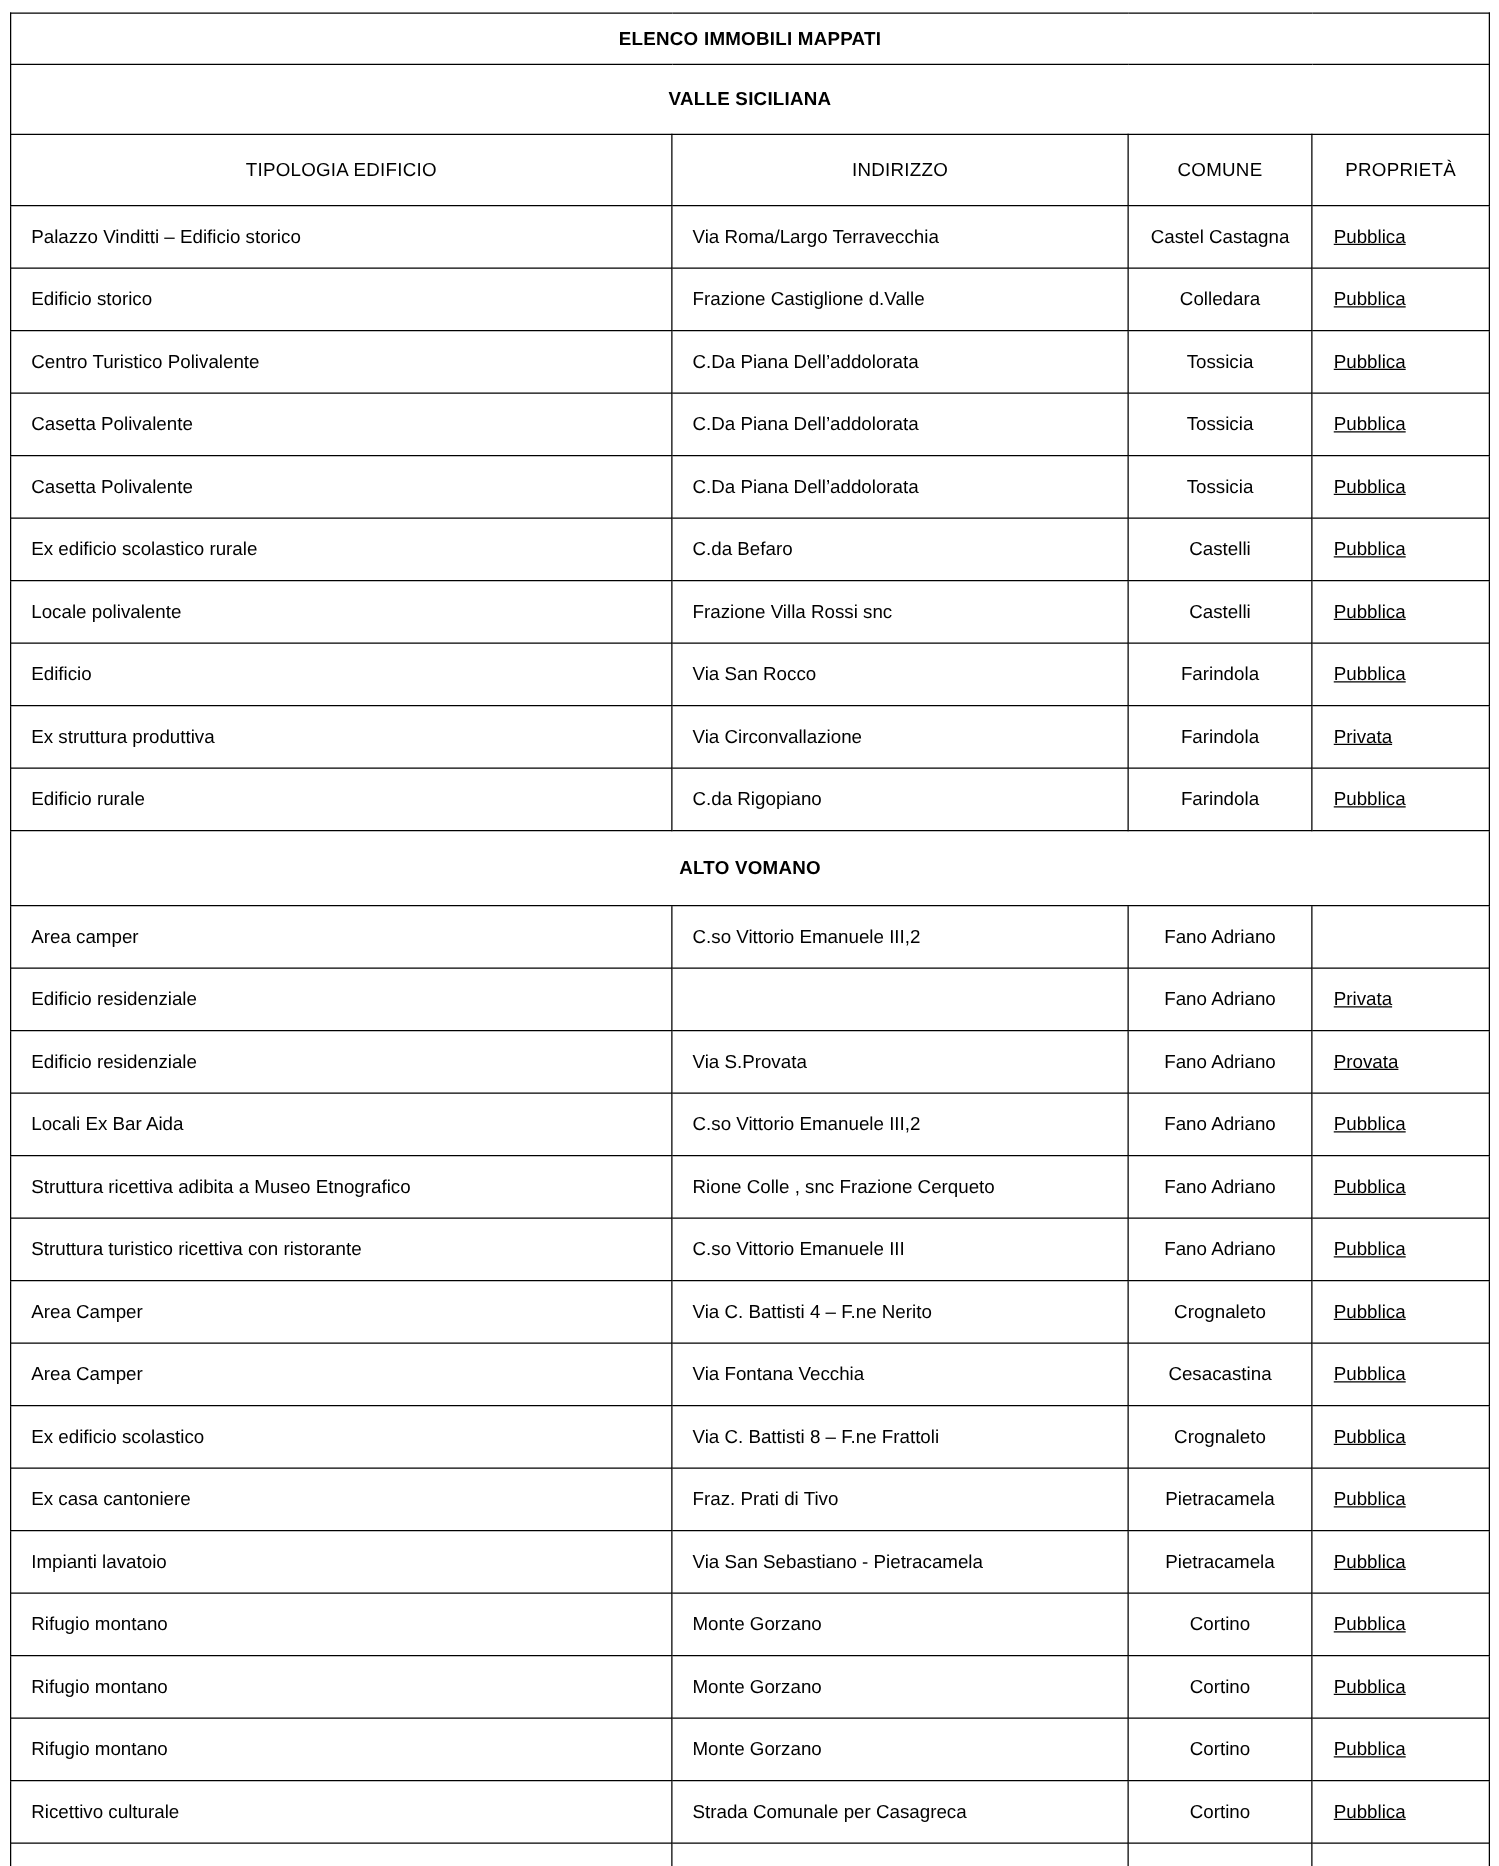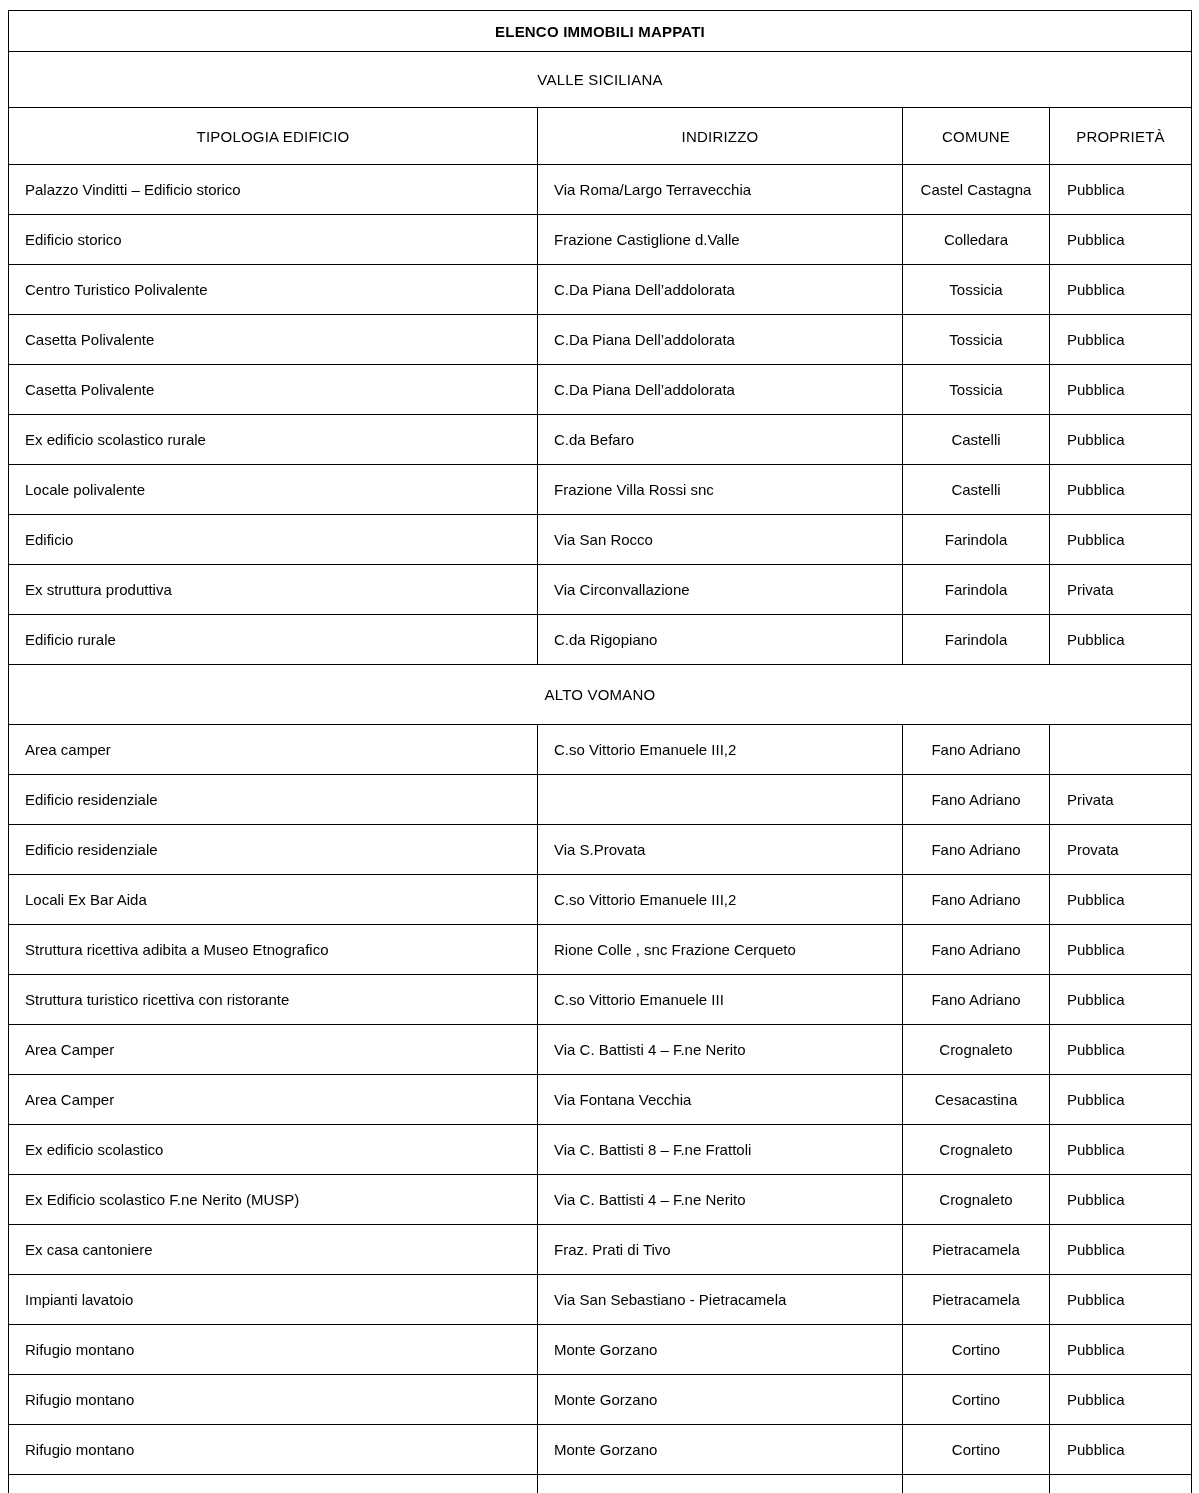--- a/index.html
+++ b/index.html
@@ -24,29 +24,29 @@
     vertical-align: middle;
     font-size: 15px;
     overflow: hidden;
     white-space: nowrap;
     background: #ffffff;
   }
   tr.title-row td {
     height: 41px; text-align: center; font-weight: bold; letter-spacing: 0.2px;
   }
   tr.section-row td {
-    height: 56px; text-align: center; font-weight: normal; letter-spacing: 0.2px;
+    height: 56px; text-align: center; font-weight: bold; letter-spacing: 0.2px;
   }
   tr.section-row.section-1 td { height: 60px; }
   tr.header-row td {
     height: 57px; text-align: center; font-weight: normal; letter-spacing: 0.2px;
   }
   tr.data-row td { height: 44.6px; }
   tr.data-row td.col-2 { text-align: center; padding: 16px 4px; }
-  tr.data-row td.col-3 { padding: 0 17px; }
+  tr.data-row td.col-3 { padding: 0 17px; text-decoration: underline; }
   tr.partial-row td { height: 44px; }
 </style>
 </head>
 <body>
 
 <div class="page">
   <table class="immobili">
     <colgroup>
       <col style="width:529px">
       <col style="width:365px">
@@ -177,26 +177,20 @@
           <td class="col-2">Cesacastina</td>
           <td class="col-3">Pubblica</td>
         </tr>
         <tr class="data-row">
           <td class="col-0">Ex edificio scolastico</td>
           <td class="col-1">Via C. Battisti 8 – F.ne Frattoli</td>
           <td class="col-2">Crognaleto</td>
           <td class="col-3">Pubblica</td>
         </tr>
         <tr class="data-row">
-          <td class="col-0">Ex Edificio scolastico F.ne Nerito (MUSP)</td>
-          <td class="col-1">Via C. Battisti 4 – F.ne Nerito</td>
-          <td class="col-2">Crognaleto</td>
-          <td class="col-3">Pubblica</td>
-        </tr>
-        <tr class="data-row">
           <td class="col-0">Ex casa cantoniere</td>
           <td class="col-1">Fraz. Prati di Tivo</td>
           <td class="col-2">Pietracamela</td>
           <td class="col-3">Pubblica</td>
         </tr>
         <tr class="data-row">
           <td class="col-0">Impianti lavatoio</td>
           <td class="col-1">Via San Sebastiano - Pietracamela</td>
           <td class="col-2">Pietracamela</td>
           <td class="col-3">Pubblica</td>

